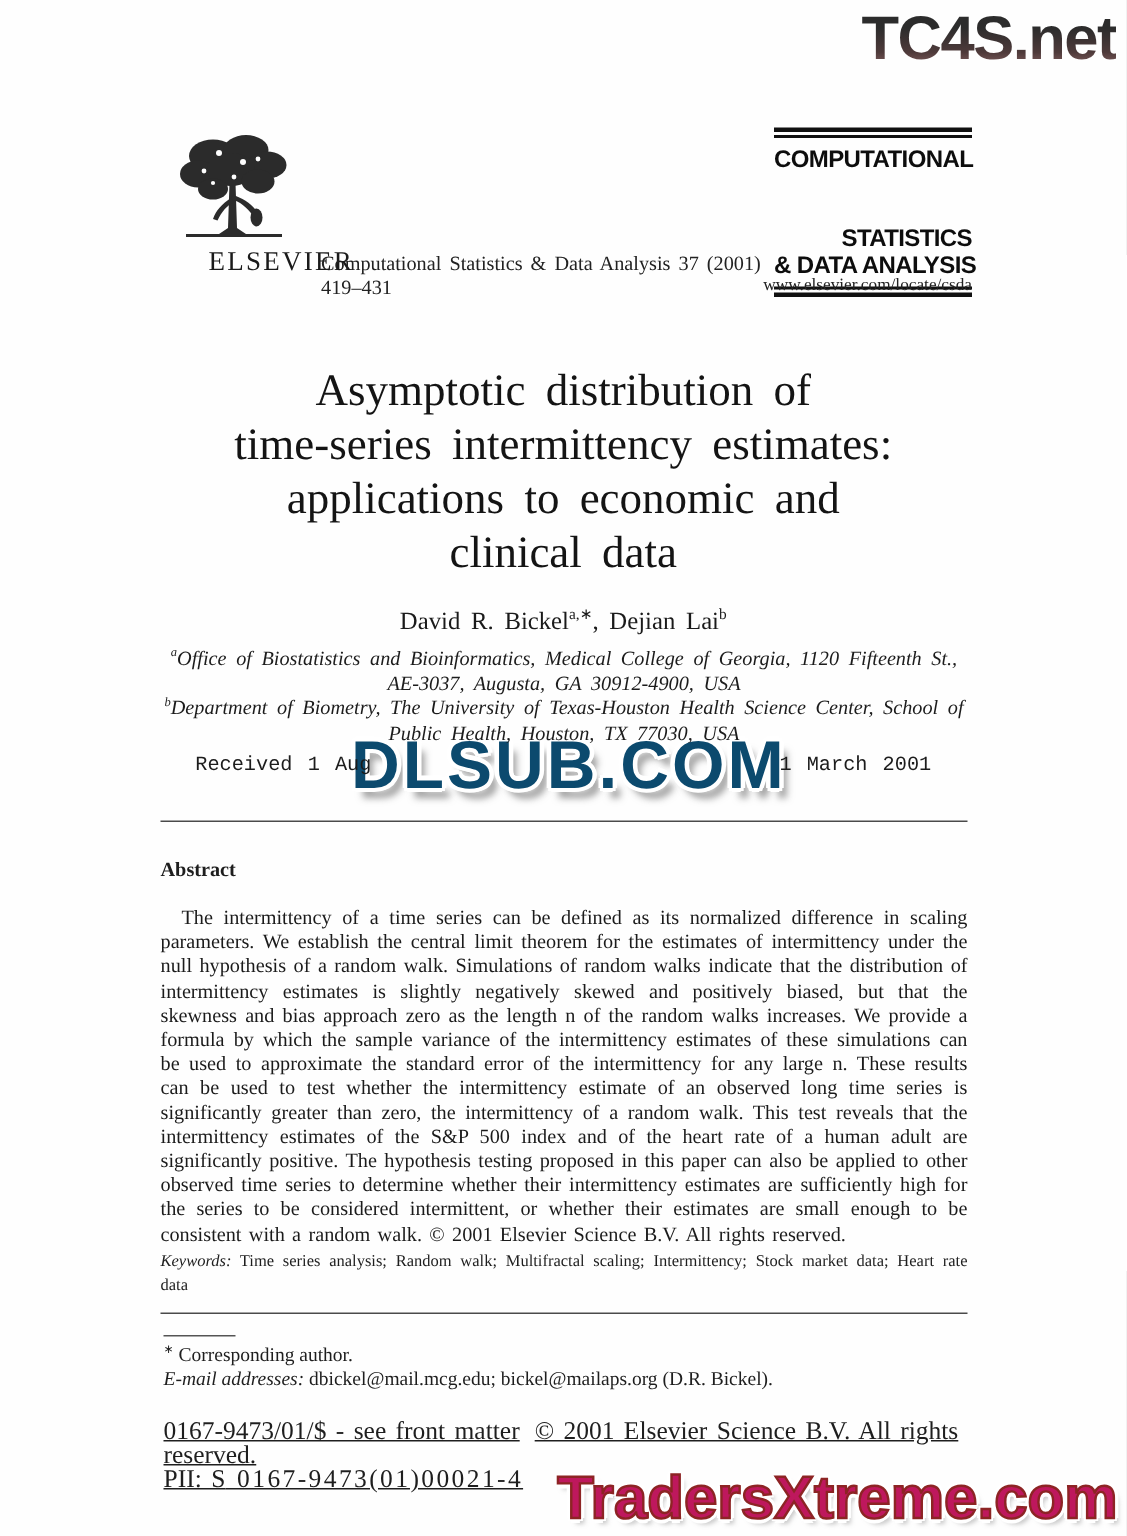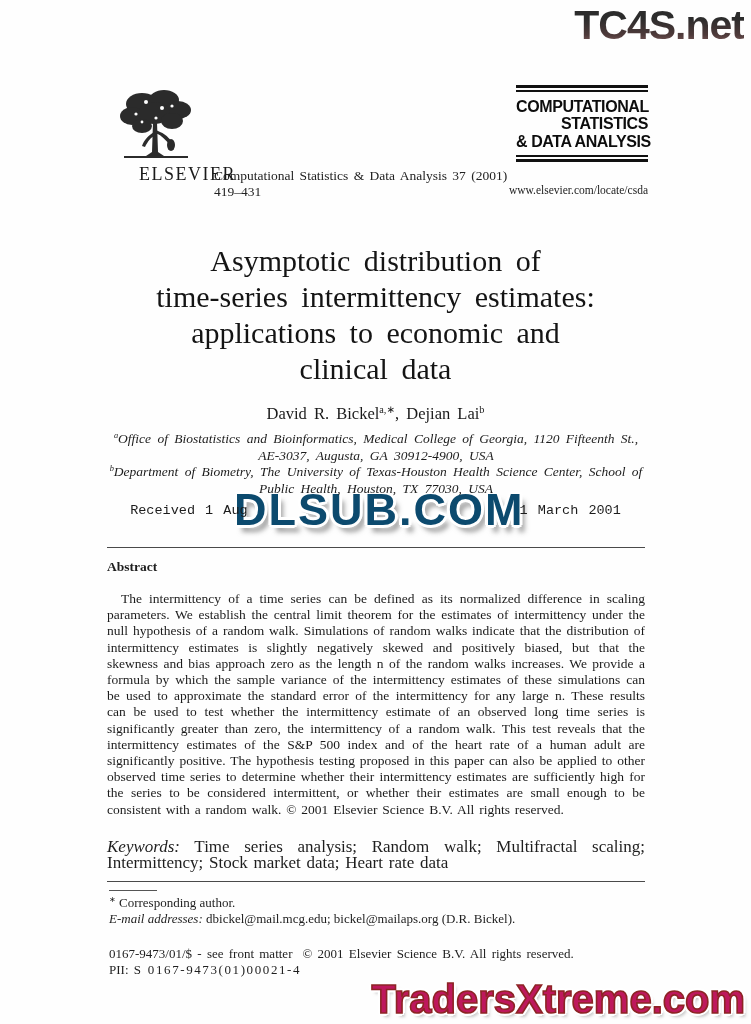--- a/index.html
+++ b/index.html
@@ -55,21 +55,21 @@
 
   .jbox {
     position:absolute; left:516px; top:85px; width:132px;
     font-family:"Liberation Sans", sans-serif;
   }
   .jbox .bar-thick { height:3px; background:#111; }
   .jbox .bar-thin  { height:1.5px; background:#111; }
   .jbox .gap1 { height:2px; }
   .jbox .jtext { padding:6px 0 5px 0; font-weight:700; font-size:16px; letter-spacing:-0.4px; line-height:17.5px; color:#0d0d0d; }
   .jbox .l1 { text-align:left; }
-  .jbox .l2 { text-align:right; }
+  .jbox .l2 { text-align:right;margin-top:36px; }
   .jbox .l3 { text-align:left; white-space:nowrap; }
   .jurl {
     position:absolute; right:103px; top:184px;
     font-size:11.5px; color:#222;
   }
 
   
   .title { position:absolute; left:0; top:243px; width:751px; text-align:center;
            font-size:30px; line-height:36px; color:#141414; word-spacing:6px; }
   .authors { position:absolute; left:0; top:404px; width:751px; text-align:center;
@@ -77,34 +77,34 @@
   sup { font-size:62%; vertical-align:super; line-height:0; }
   .affil { position:absolute; left:107px; top:431px; width:538px; text-align:center;
            font-style:italic; font-size:13.5px; line-height:16.5px; color:#1c1c1c; word-spacing:3px; }
   .received { position:absolute; left:0; top:503px; width:751px; text-align:center;
               font-size:13.5px; color:#1c1c1c; word-spacing:2px;font-family:Liberation Mono, monospace; }
   .received .wm-gap { display:inline-block; width:272px; }
 
   
   .abstract-sec { position:absolute; left:107px; top:547px; width:538px; }
   .rule { border:none; border-top:1px solid #4a4a4a; height:0; }
-  .abstract-head { font-weight:700; font-size:13.5px; margin-top:11px; }
+  .abstract-head { font-weight:700; font-size:13.5px; margin-top:24px; }
   .abstract-body {
     margin-top:16px; font-size:13.5px; line-height:16.2px;
     text-align:justify; text-indent:14px; color:#1b1b1b; word-spacing:1.5px;
   }
-  .keywords { margin-top:21px; font-size:17px; line-height:16.5px; text-align:justify; word-spacing:1.5px; }
+  .keywords { margin-top:2px; font-size:11px; line-height:16.5px; text-align:justify; word-spacing:1.5px; }
   .keywords .kw-label { font-style:italic; }
   .rule-bottom { margin-top:9px; }
 
   
   .footnote { position:absolute; left:109px; top:890px; width:538px; font-size:13px; line-height:15.5px; }
   .fn-rule { width:48px; border:none; border-top:1px solid #555; margin-bottom:4px; }
   .email-label { font-style:italic; }
-  .imprint { position:absolute; left:109px; top:946px; width:538px; font-size:13px; line-height:16px; word-spacing:2px; }
+  .imprint { position:absolute; left:109px; top:946px; width:538px; font-size:17px; line-height:16px; word-spacing:2px;text-decoration:underline; }
   .pii-code { letter-spacing:1.6px; }
   .copyright-gap { display:inline-block; width:10px; }
 </style>
 </head>
 <body>
 
 <div id="page">
 
   <div class="wm-top">TC4S.net</div>
   <div class="wm-center">DLSUB.COM</div>

